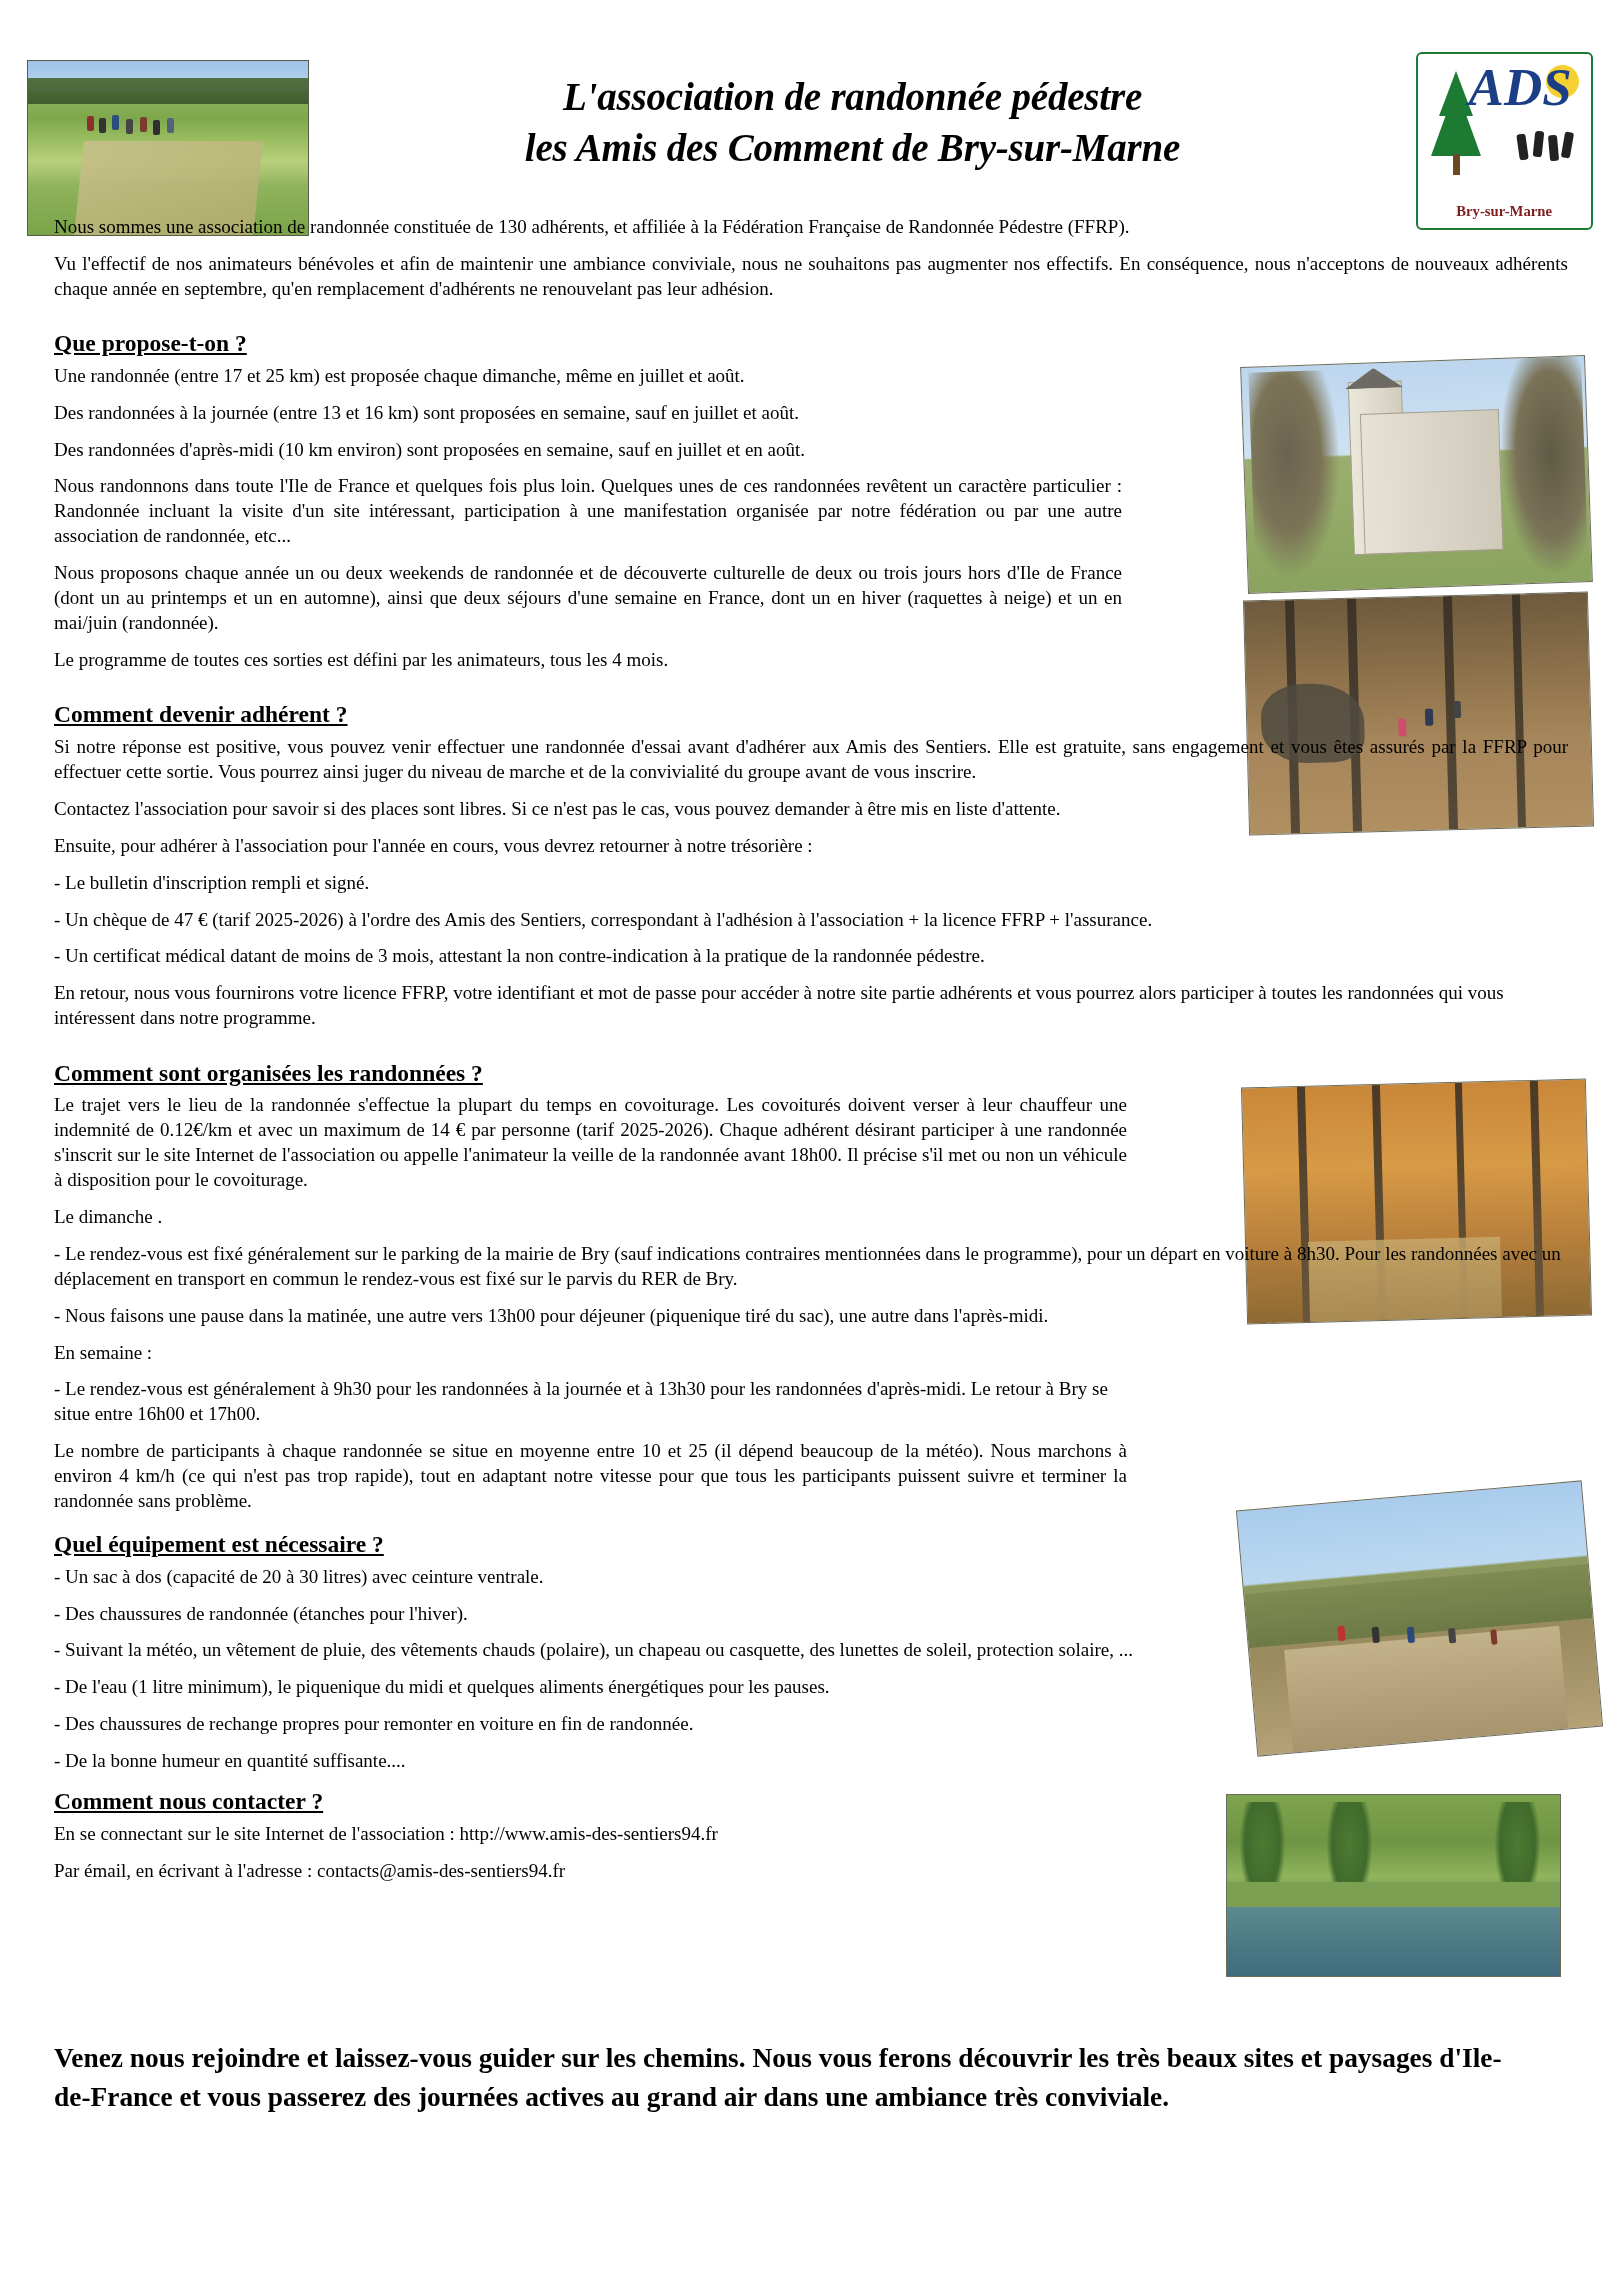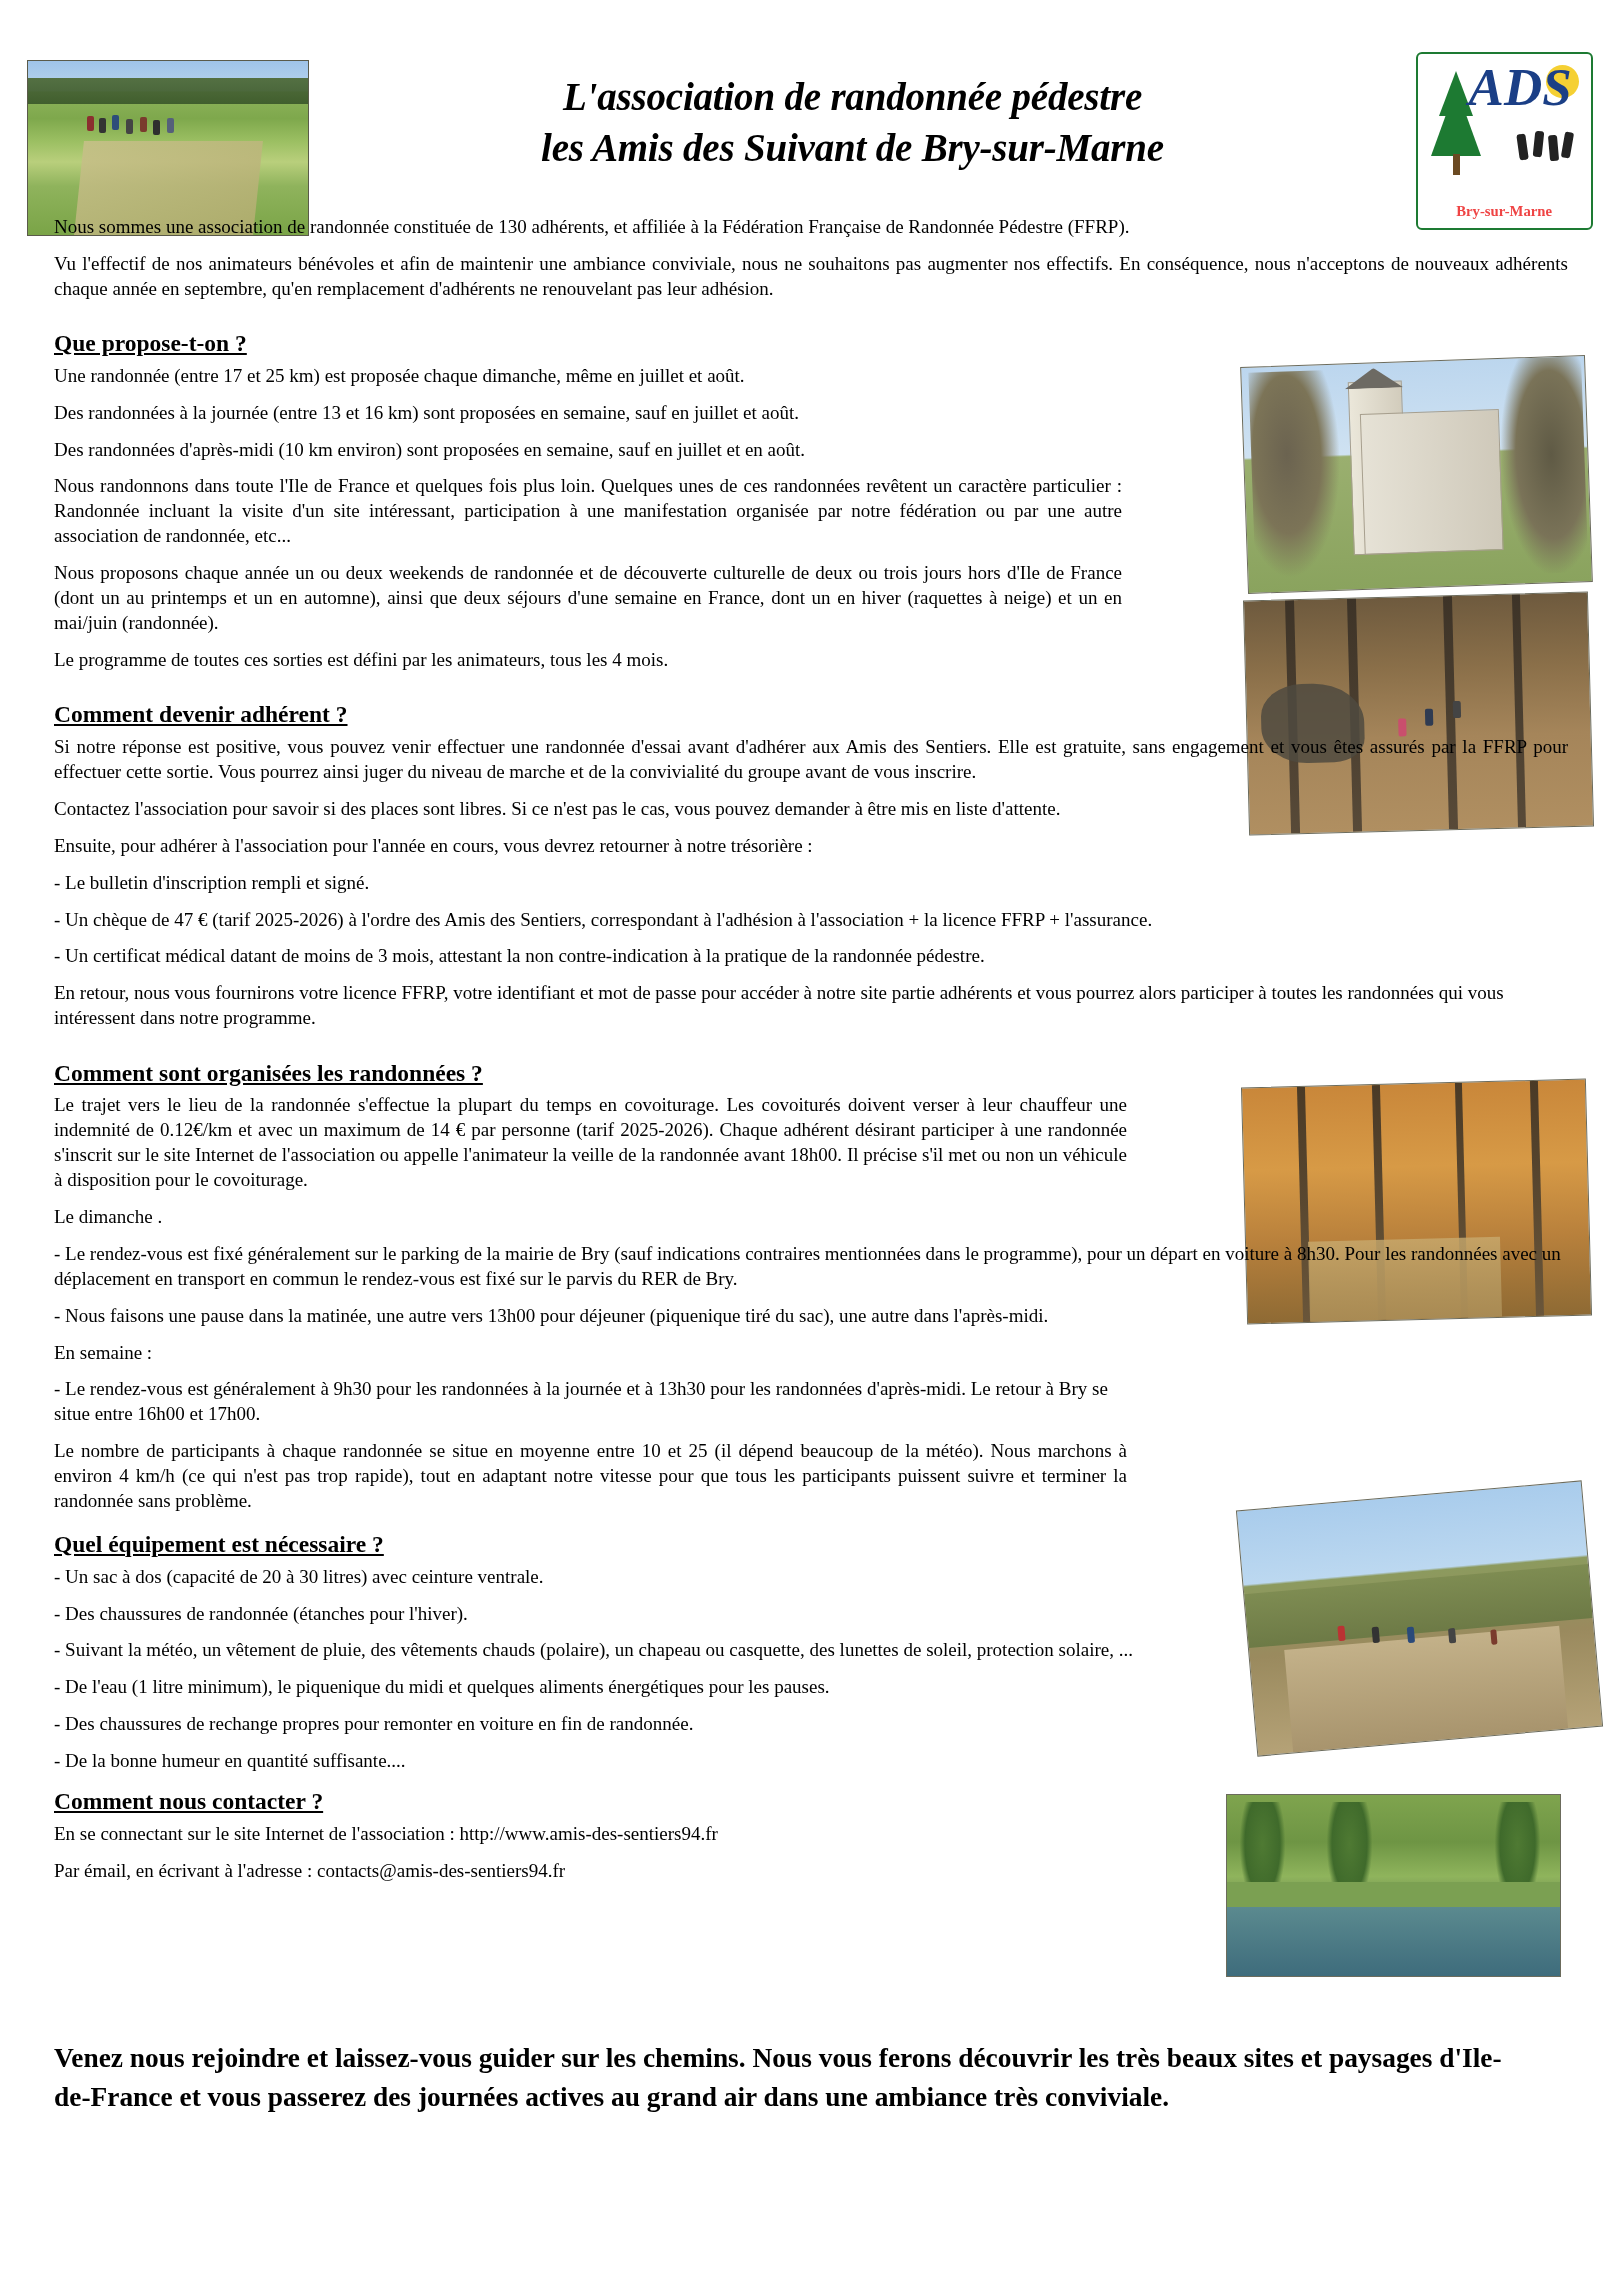--- a/index.html
+++ b/index.html
@@ -142,21 +142,21 @@
   .logo .walkers i:nth-child(1){ left: 2px; top: 7.8px; transform: rotate(-8deg);}
   .logo .walkers i:nth-child(2){ left: 17.6px; top: 3.9px; transform: rotate(6deg);}
   .logo .walkers i:nth-child(3){ left: 33px; top: 8.8px; transform: rotate(-5deg);}
   .logo .walkers i:nth-child(4){ left: 47px; top: 4.9px; transform: rotate(10deg);}
   .logo .logo-caption {
     position: absolute;
     left: 0; right: 0; bottom: 7.8px;
     text-align: center;
     font-size: 14.7px;
     font-weight: bold;
-    color: #ef4444;
+    color: #7f1d1d;
     font-family: "Liberation Serif", serif;
   }
 
   
   .content {
     position: absolute;
     left: 54px;
     top: 214px;
     width: 1514px;
   }
@@ -318,21 +318,21 @@
     <span class="hiker h2"></span>
     <span class="hiker h3"></span>
     <span class="hiker h4"></span>
     <span class="hiker h5"></span>
     <span class="hiker h6"></span>
     <span class="hiker h7"></span>
   </div>
 
   <div class="header-title">
     <div>L'association de randonnée pédestre</div>
-    <div>les Amis des Suivant de Bry-sur-Marne</div>
+    <div>les Amis des Comment de Bry-sur-Marne</div>
   </div>
 
   <div class="logo">
     <span class="sun"></span>
     <span class="tree"></span>
     <span class="tree2"></span>
     <span class="trunk"></span>
     <div class="letters">ADS</div>
     <div class="walkers">
       <i></i>

